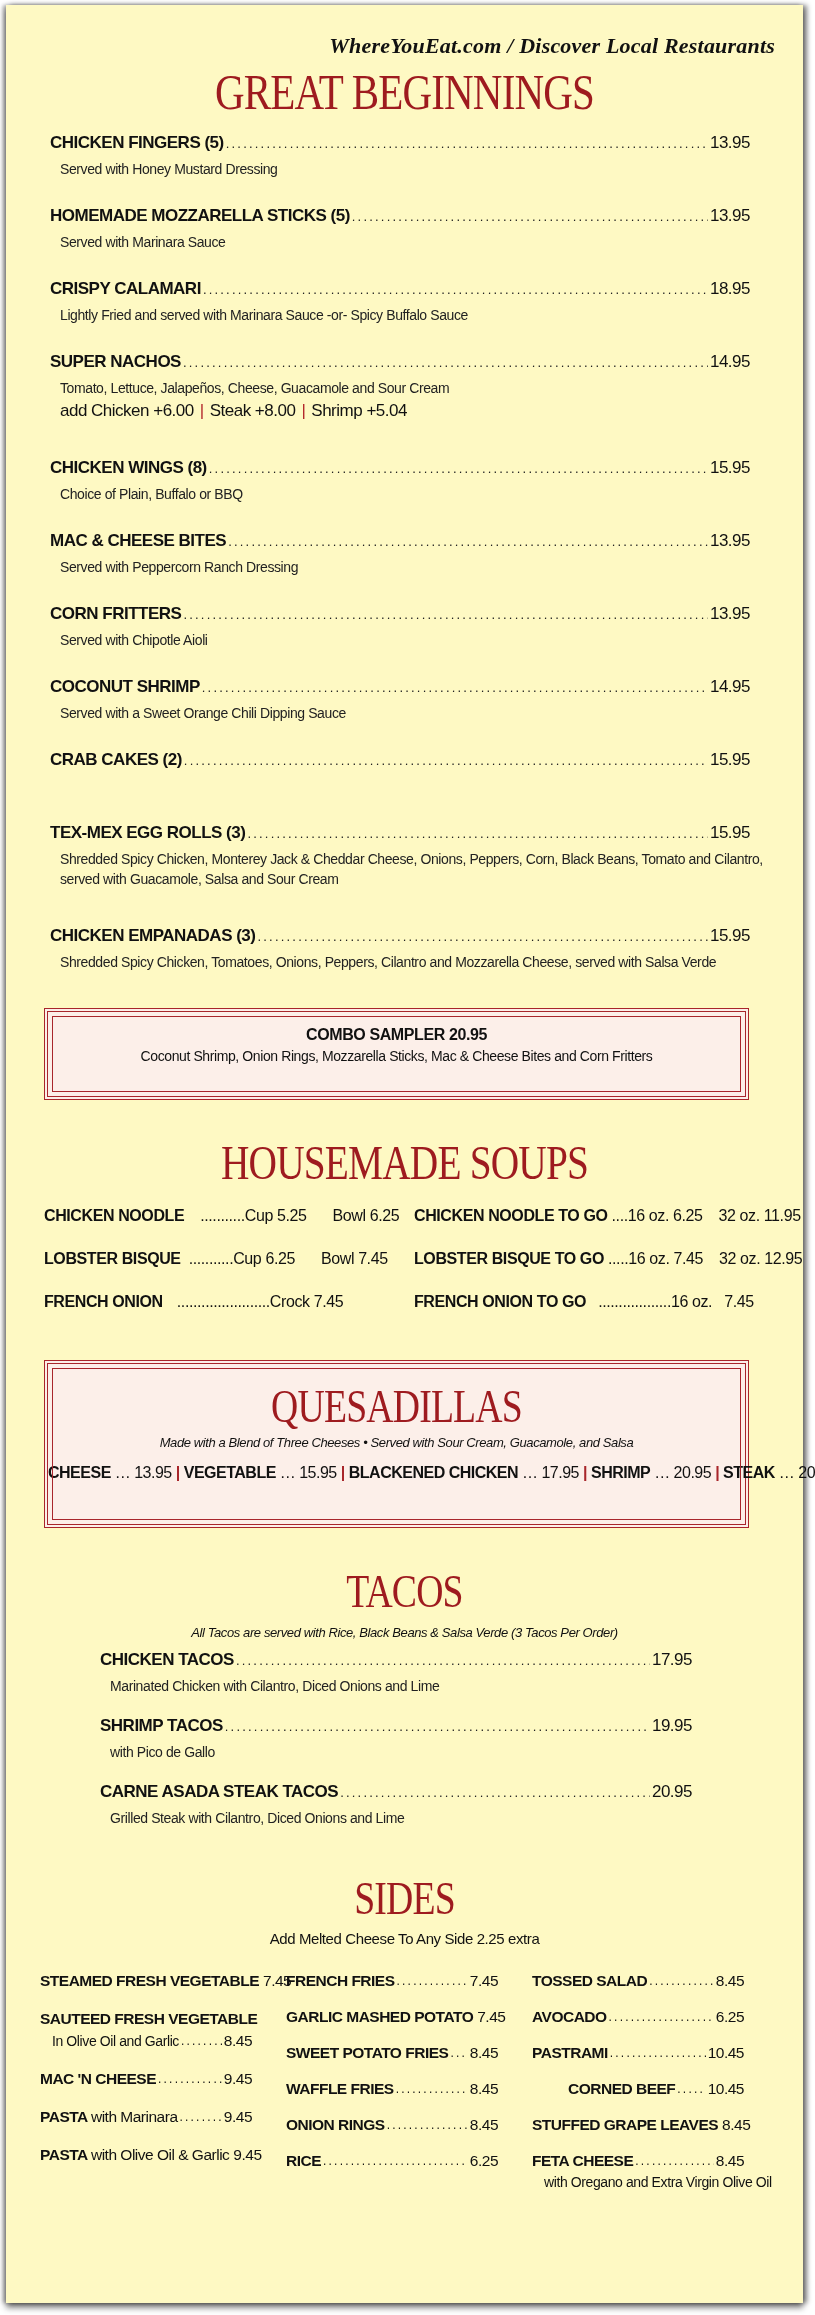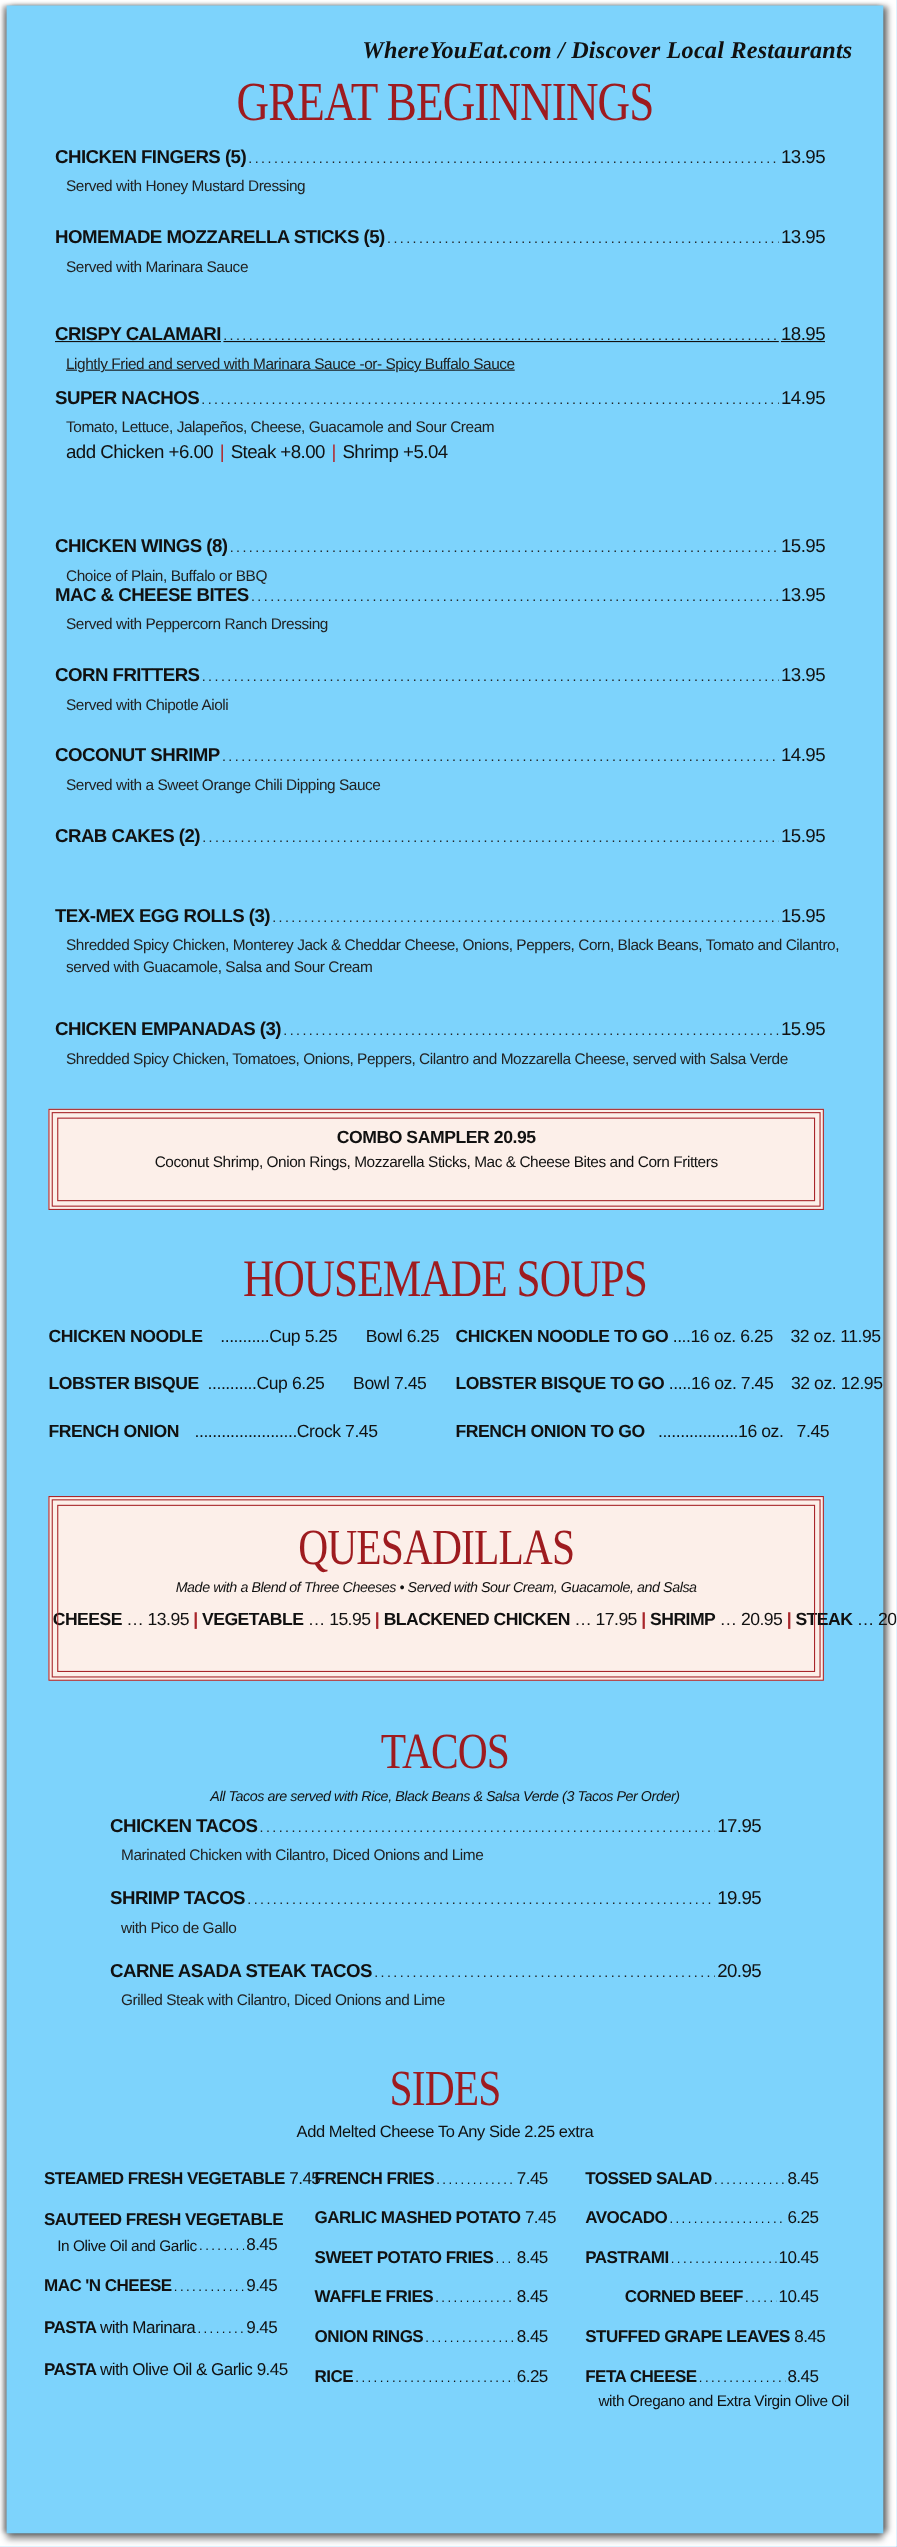--- a/index.html
+++ b/index.html
@@ -1,19 +1,19 @@
 <!DOCTYPE html>
 <html><head>
 <meta charset="utf-8">
 <style>
   html, body { margin:0; padding:0; background:#ffffff; }
   body { width:815px; height:2315px; position:relative; overflow:hidden; font-family:"Liberation Sans", sans-serif; color:#111; }
   .page {
     position:absolute; left:6px; top:5px; width:797px; height:2298px;
-    background:#7dd3fc;
+    background:#fef9c3;
     box-shadow: -3px 0 4px rgba(0,0,0,0.35), 4px 0 5px rgba(0,0,0,0.45), 0 5px 6px rgba(0,0,0,0.45);
   }
   .watermark {
     position:absolute; top:28px; right:28px;
     font-family:"Liberation Serif", serif; font-style:italic; font-weight:bold;
     font-size:22px; color:#111; letter-spacing:0.2px;
   }
   .sec-title {
     position:absolute; left:0; width:100%; text-align:center;
     font-family:"Liberation Serif", serif; color:#9e1b1f;
@@ -70,42 +70,42 @@
 
   <div class="item" style="top:201px;">
     <div class="row">
         <span class="name">HOMEMADE MOZZARELLA STICKS (5)</span>
         <span class="dots"></span>
         <span class="price">13.95</span>
       </div>
     <div class="desc">Served with Marinara Sauce</div>
   </div>
 
-  <div class="item" style="top:289px;text-decoration:underline;">
+  <div class="item" style="top:274px;">
     <div class="row">
         <span class="name">CRISPY CALAMARI</span>
         <span class="dots"></span>
         <span class="price">18.95</span>
       </div>
     <div class="desc">Lightly Fried and served with Marinara Sauce -or- Spicy Buffalo Sauce</div>
   </div>
 
   <div class="item" style="top:347px;">
     <div class="row">
         <span class="name">SUPER NACHOS</span>
         <span class="dots"></span>
         <span class="price">14.95</span>
       </div>
     <div class="desc">Tomato, Lettuce, Jalapeños, Cheese, Guacamole and Sour Cream</div>
     <div class="addons">
       <span>add Chicken +6.00</span><span class="sep">|</span><span>Steak +8.00</span><span class="sep">|</span><span>Shrimp +5.04</span>
     </div>
   </div>
 
-  <div class="item" style="top:453px;margin-top:29px;">
+  <div class="item" style="top:453px;">
     <div class="row">
         <span class="name">CHICKEN WINGS (8)</span>
         <span class="dots"></span>
         <span class="price">15.95</span>
       </div>
     <div class="desc">Choice of Plain, Buffalo or BBQ</div>
   </div>
 
   <div class="item" style="top:526px;">
     <div class="row">

